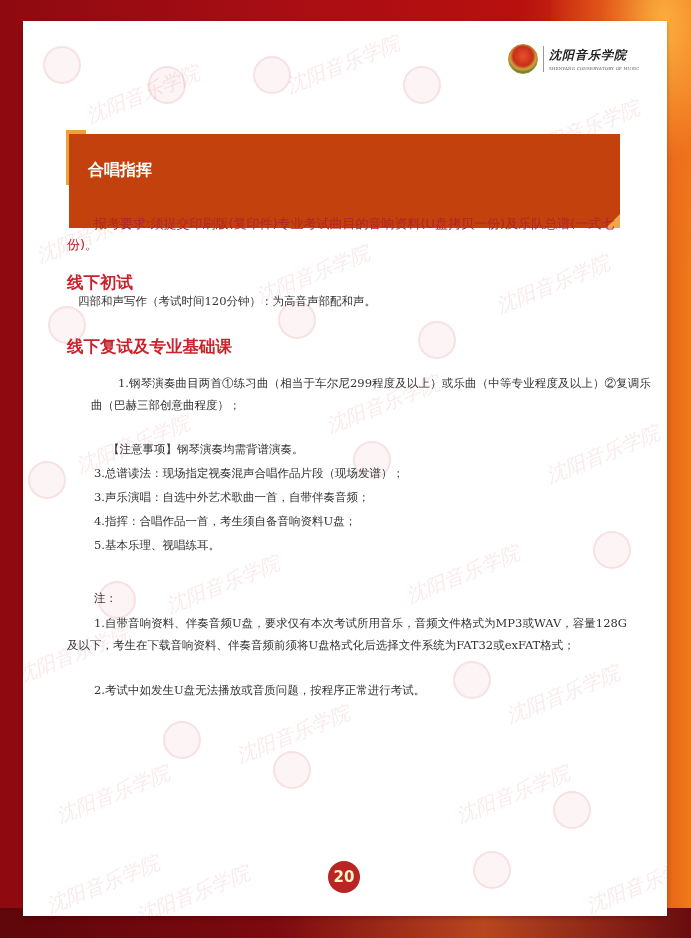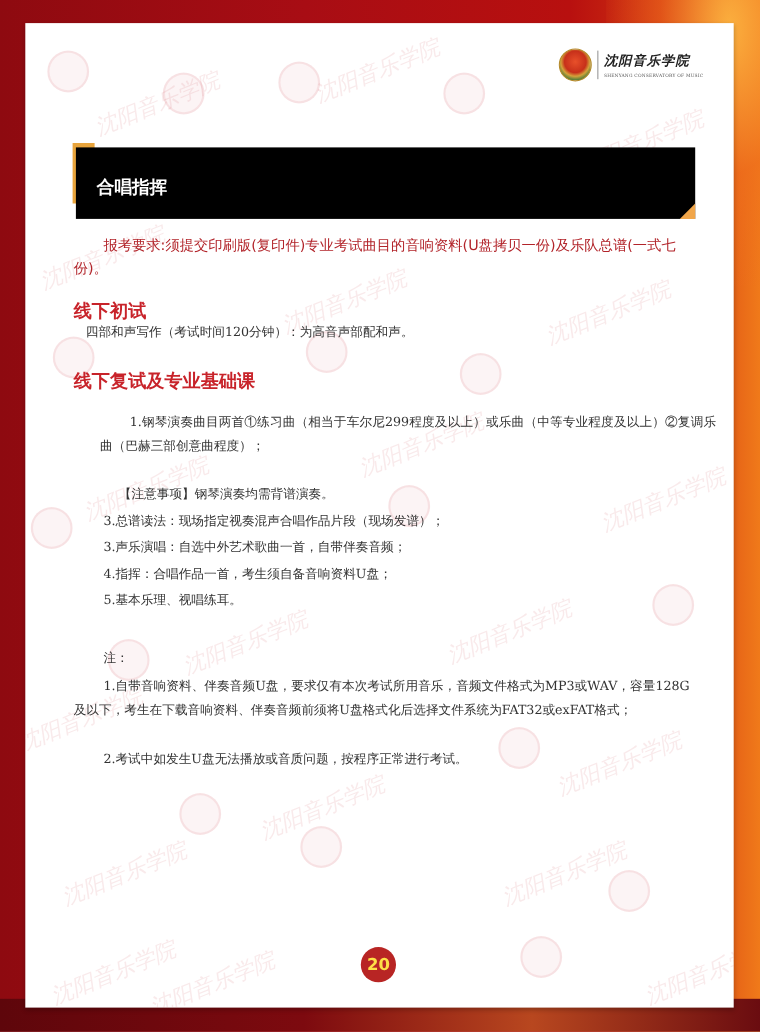--- a/index.html
+++ b/index.html
@@ -40,23 +40,22 @@
     }
     .logo-divider { width: 1px; height: 26px; background: #999; margin: 0 5px; }
     .logo-text { display: flex; flex-direction: column; }
     .logo-cn { font-size: 12px; font-weight: bold; color: #222; letter-spacing: 1px; font-style: italic; }
     .logo-en { font-size: 4px; color: #555; letter-spacing: 0.2px; margin-top: 2px; }
 
     .section-accent {
       position: absolute; left: 43px; top: 109px; width: 20px; height: 55px; background: #e8a43c;
     }
     .section-band {
-      position: absolute; left: 46px; top: 113px; width: 551px; height: 65px;
-      background: #000000;
-      padding-left: 12px;
+      position: absolute; left: 46px; top: 113px; width: 551px; height: 94px;
+      background: #c2410c;
     }
     .section-band .corner {
       position: absolute; right: 0; bottom: 0; width: 0; height: 0;
       border-left: 14px solid transparent; border-bottom: 14px solid #f1a64a;
     }
     .section-title {
       position: absolute; left: 19px; top: 26px; color: #ffffff; font-size: 16px; font-weight: bold;
       font-family: "DejaVu Sans", sans-serif;
     }
     .req {
@@ -70,21 +69,21 @@
     }
     .body-line {
       position: absolute; color: #333; font-size: 11.5px; line-height: 22px; white-space: nowrap;
     }
     .body-para {
       position: absolute; left: 44px; width: 560px; color: #333; font-size: 11.5px; line-height: 22px;
       text-indent: 27px; text-align: justify;
     }
     .page-num {
       position: absolute; left: 305px; top: 840px; width: 32px; height: 32px; border-radius: 50%;
-      background: #b82524; color: #fde047; font-family: "DejaVu Sans", sans-serif; font-weight: bold;
+      background: #b82524; color: #fef9c3; font-family: "DejaVu Sans", sans-serif; font-weight: bold;
       font-size: 15px; display: flex; align-items: center; justify-content: center;
     }
   </style>
 </head>
 <body>
 
 <div class="bg-glow"></div>
 <div class="bg-bottom"></div>
 
 <div class="card">

